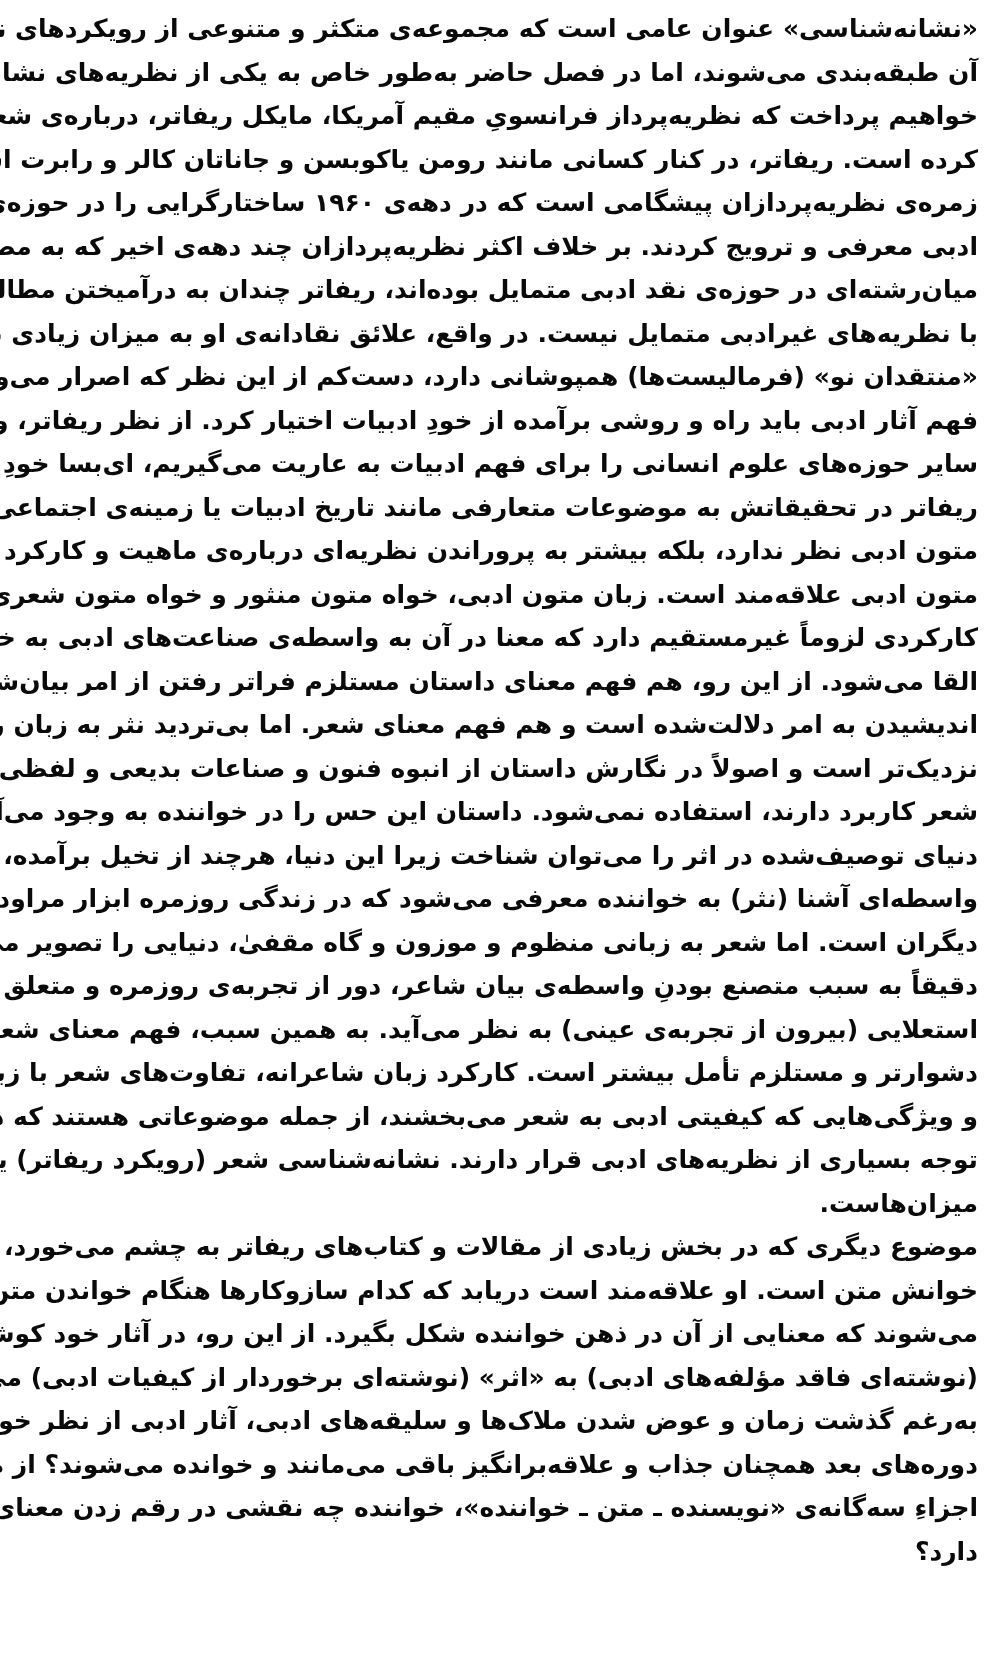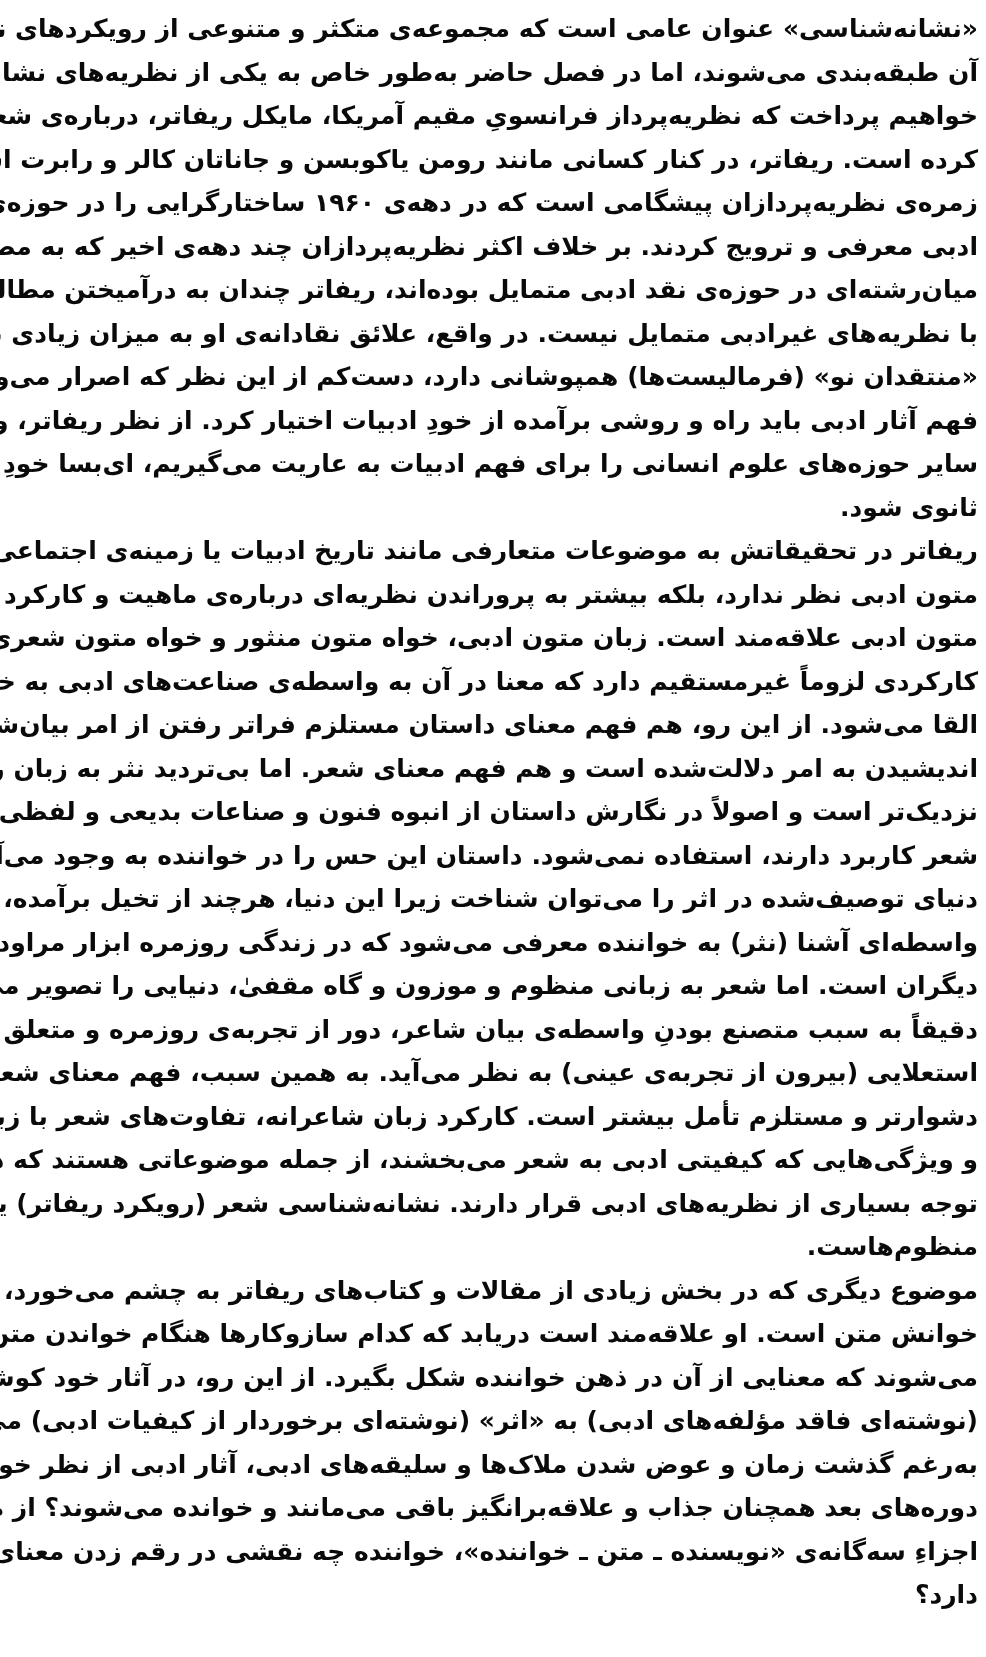--- a/index.html
+++ b/index.html
@@ -48,41 +48,40 @@
     <span class="ln">آن طبقه‌بندی می‌شوند، اما در فصل حاضر به‌طور خاص به یکی از نظریه‌های نشانه‌شناسی</span>
     <span class="ln">خواهیم پرداخت که نظریه‌پرداز فرانسویِ مقیم آمریکا، مایکل ریفاتر، درباره‌ی شعر مطرح</span>
     <span class="ln">کرده است. ریفاتر، در کنار کسانی مانند رومن یاکوبسن و جاناتان کالر و رابرت اسکولز، در</span>
     <span class="ln">زمره‌ی نظریه‌پردازان پیشگامی است که در دهه‌ی ۱۹۶۰ ساختارگرایی را در حوزه‌ی مطالعات</span>
     <span class="ln">ادبی معرفی و ترویج کردند. بر خلاف اکثر نظریه‌پردازان چند دهه‌ی اخیر که به مطالعات</span>
     <span class="ln">میان‌رشته‌ای در حوزه‌ی نقد ادبی متمایل بوده‌اند، ریفاتر چندان به درآمیختن مطالعات ادبی</span>
     <span class="ln">با نظریه‌های غیرادبی متمایل نیست. در واقع، علائق نقادانه‌ی او به میزان زیادی با علائق</span>
     <span class="ln">«منتقدان نو» (فرمالیست‌ها) همپوشانی دارد، دست‌کم از این نظر که اصرار می‌ورزد برای</span>
     <span class="ln">فهم آثار ادبی باید راه و روشی برآمده از خودِ ادبیات اختیار کرد. از نظر ریفاتر، وقتی مفاهیم</span>
     <span class="ln">سایر حوزه‌های علوم انسانی را برای فهم ادبیات به عاریت می‌گیریم، ای‌بسا خودِ ادبیات</span>
-    <span class="ln plast">ثانوی شود.</span>
   </div>
 
   <div class="para">
     <span class="ln">ریفاتر در تحقیقاتش به موضوعات متعارفی مانند تاریخ ادبیات یا زمینه‌ی اجتماعی نگارش</span>
     <span class="ln">متون ادبی نظر ندارد، بلکه بیشتر به پروراندن نظریه‌ای درباره‌ی ماهیت و کارکرد زبان در</span>
     <span class="ln">متون ادبی علاقه‌مند است. زبان متون ادبی، خواه متون منثور و خواه متون شعری،</span>
     <span class="ln">کارکردی لزوماً غیرمستقیم دارد که معنا در آن به واسطه‌ی صناعت‌های ادبی به خواننده</span>
     <span class="ln">القا می‌شود. از این رو، هم فهم معنای داستان مستلزم فراتر رفتن از امر بیان‌شده و</span>
     <span class="ln">اندیشیدن به امر دلالت‌شده است و هم فهم معنای شعر. اما بی‌تردید نثر به زبان روزمره</span>
     <span class="ln">نزدیک‌تر است و اصولاً در نگارش داستان از انبوه فنون و صناعات بدیعی و لفظی که در</span>
     <span class="ln">شعر کاربرد دارند، استفاده نمی‌شود. داستان این حس را در خواننده به وجود می‌آورد که</span>
     <span class="ln">دنیای توصیف‌شده در اثر را می‌توان شناخت زیرا این دنیا، هرچند از تخیل برآمده، ولی با</span>
     <span class="ln">واسطه‌ای آشنا (نثر) به خواننده معرفی می‌شود که در زندگی روزمره ابزار مراوده‌ی او با</span>
     <span class="ln">دیگران است. اما شعر به زبانی منظوم و موزون و گاه مقفیٰ، دنیایی را تصویر می‌کند که</span>
     <span class="ln">دقیقاً به سبب متصنع بودنِ واسطه‌ی بیان شاعر، دور از تجربه‌ی روزمره و متعلق به ساحتی</span>
     <span class="ln">استعلایی (بیرون از تجربه‌ی عینی) به نظر می‌آید. به همین سبب، فهم معنای شعر کاری</span>
     <span class="ln">دشوارتر و مستلزم تأمل بیشتر است. کارکرد زبان شاعرانه، تفاوت‌های شعر با زبان روزمره</span>
     <span class="ln">و ویژگی‌هایی که کیفیتی ادبی به شعر می‌بخشند، از جمله موضوعاتی هستند که در کانون</span>
     <span class="ln">توجه بسیاری از نظریه‌های ادبی قرار دارند. نشانه‌شناسی شعر (رویکرد ریفاتر) یکی از این</span>
-    <span class="ln plast">منظوم‌هاست.</span>
+    <span class="ln plast">میزان‌هاست.</span>
   </div>
 
   <div class="para">
     <span class="ln">موضوع دیگری که در بخش زیادی از مقالات و کتاب‌های ریفاتر به چشم می‌خورد، فرایند</span>
     <span class="ln">خوانش متن است. او علاقه‌مند است دریابد که کدام سازوکارها هنگام خواندن متن باعث</span>
     <span class="ln">می‌شوند که معنایی از آن در ذهن خواننده شکل بگیرد. از این رو، در آثار خود کوشیده</span>
     <span class="ln">(نوشته‌ای فاقد مؤلفه‌های ادبی) به «اثر» (نوشته‌ای برخوردار از کیفیات ادبی) می‌شوند؟ چرا</span>
     <span class="ln">به‌رغم گذشت زمان و عوض شدن ملاک‌ها و سلیقه‌های ادبی، آثار ادبی از نظر خوانندگان</span>
     <span class="ln">دوره‌های بعد همچنان جذاب و علاقه‌برانگیز باقی می‌مانند و خوانده می‌شوند؟ از میان</span>
     <span class="ln">اجزاءِ سه‌گانه‌ی «نویسنده ـ متن ـ خواننده»، خواننده چه نقشی در رقم زدن معنای اثر ادبی</span>

